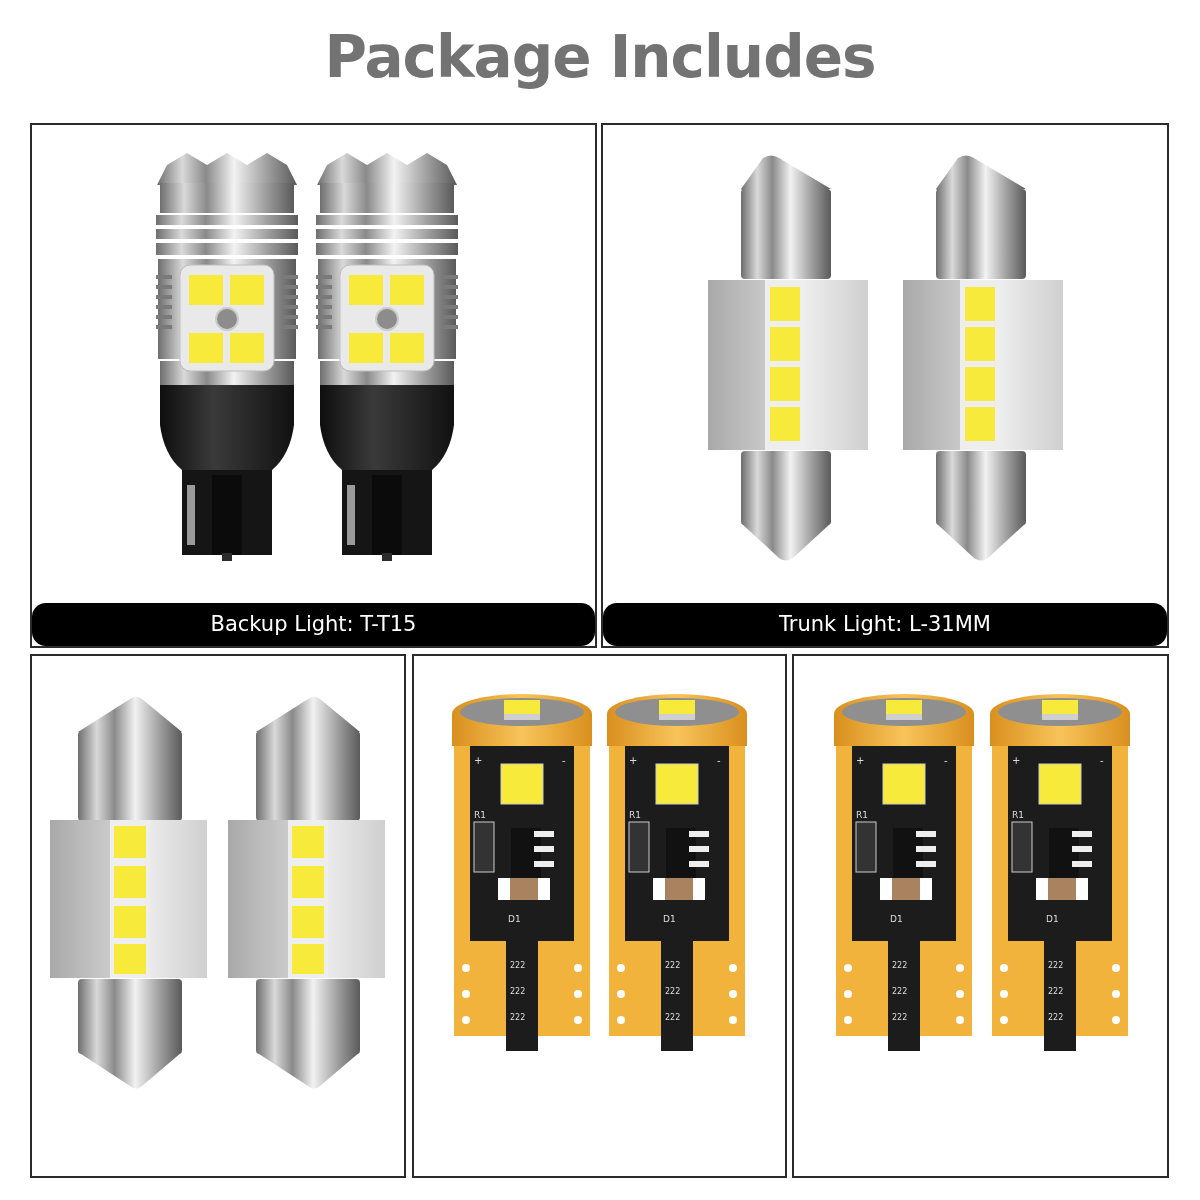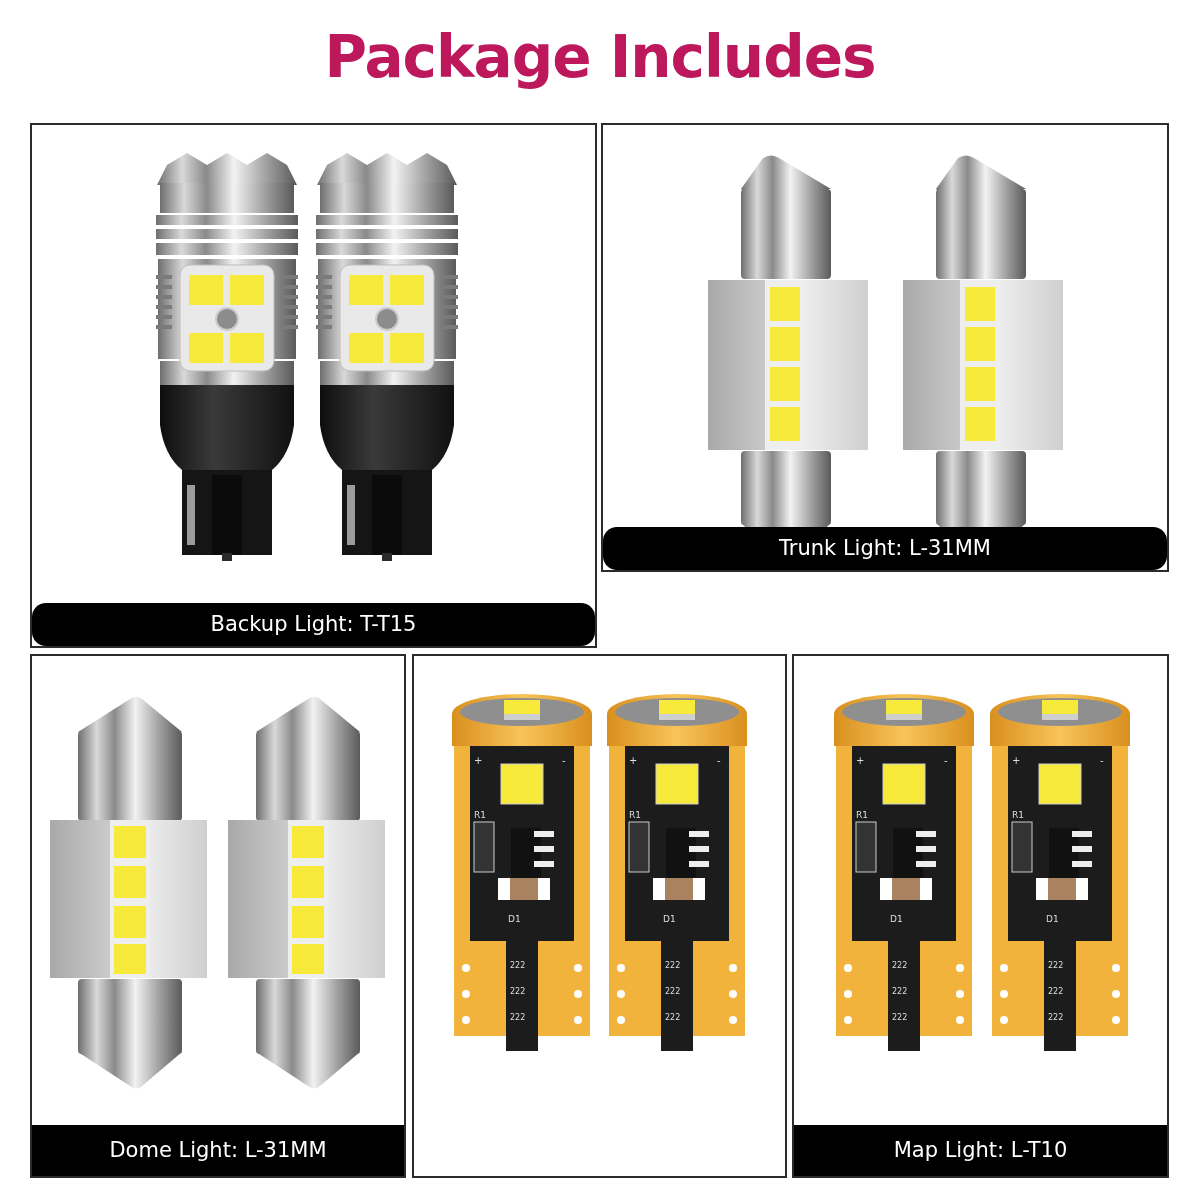--- a/index.html
+++ b/index.html
@@ -1,31 +1,31 @@
 <!DOCTYPE html>
 <html><head>
 <meta charset="utf-8">
 <style>
   html, body { margin: 0; padding: 0; background: #ffffff; }
   body { width: 1200px; height: 1200px; position: relative; overflow: hidden; font-family: "Liberation Sans", sans-serif; }
   .title {
     position: absolute; left: 0; top: 22px; width: 1200px; text-align: center;
     font-family: "DejaVu Sans", sans-serif; font-weight: bold; font-size: 58px;
-    letter-spacing: -1px; color: #be185d; line-height: 70px;
+    letter-spacing: -1px; color: #737373; line-height: 70px;
   }
   .panel {
     position: absolute; box-sizing: border-box; border: 2px solid #2b2b2b; background: #fff; overflow: hidden;
   }
   .panel .label {
     position: absolute; left: 0; right: 0; bottom: 0; background: #000; color: #fff;
     text-align: center; font-family: "DejaVu Sans", sans-serif; font-size: 21px; font-weight: normal;
   }
   .panel svg { position: absolute; }
   #p1 { left: 30px; top: 123px; width: 567px; height: 525px; }
-  #p2 { left: 601px; top: 123px; width: 568px; height: 449px; }
+  #p2 { left: 601px; top: 123px; width: 568px; height: 525px; }
   #p3 { left: 30px; top: 654px; width: 376px; height: 524px; }
   #p4 { left: 412px; top: 654px; width: 375px; height: 524px; }
   #p5 { left: 792px; top: 654px; width: 377px; height: 524px; }
   #p1 .label, #p2 .label { height: 43px; line-height: 43px; border-radius: 14px; }
   #p3 .label, #p4 .label, #p5 .label { height: 51px; line-height: 51px; }
 </style>
 </head>
 <body>
 
 <svg width="0" height="0" style="position:absolute">
@@ -135,21 +135,20 @@
       <rect x="78" y="164" width="40" height="158" fill="#eeeeee"></rect>
       <rect x="82" y="170" width="32" height="32" fill="#f7ea3a"></rect>
       <rect x="82" y="210" width="32" height="32" fill="#f7ea3a"></rect>
       <rect x="82" y="250" width="32" height="32" fill="#f7ea3a"></rect>
       <rect x="82" y="288" width="32" height="30" fill="#f7ea3a"></rect>
       <rect x="46" y="323" width="104" height="75" rx="4" fill="url(#chrome)"></rect>
       <path d="M46 396 L150 396 L110 430 Q104 435 98 430 Z" fill="url(#chrome)"></path>
     </g>
     <use href="#fest2" x="178"></use>
   </svg>
-  <div class="label">Dome Light: L-31MM</div>
 </div>
 
 <div class="panel" id="p4">
   <svg width="375" height="470" viewBox="0 0 375 470">
     <g id="t10">
       <rect x="40" y="60" width="136" height="320" fill="#f2b33d"></rect>
       <rect x="56" y="90" width="104" height="195" fill="#1c1c1c"></rect>
       <rect x="92" y="285" width="32" height="110" fill="#1c1c1c"></rect>
       <ellipse cx="108" cy="58" rx="70" ry="20" fill="url(#gold)"></ellipse>
       <rect x="38" y="58" width="140" height="32" fill="url(#gold)"></rect>
@@ -180,14 +179,13 @@
     </g>
     <use href="#t10" x="155"></use>
   </svg>
 </div>
 
 <div class="panel" id="p5">
   <svg width="377" height="470" viewBox="0 0 377 470">
     <use href="#t10" x="2"></use>
     <use href="#t10" x="158"></use>
   </svg>
-  <div class="label">Map Light: L-T10</div>
 </div>
 
 </body></html>

